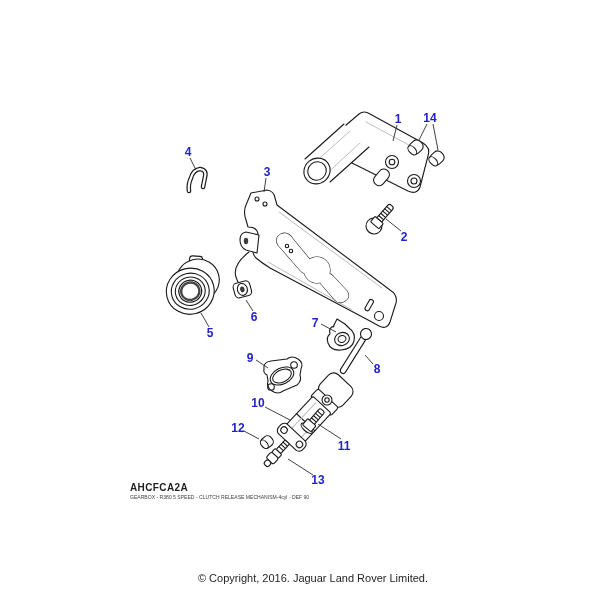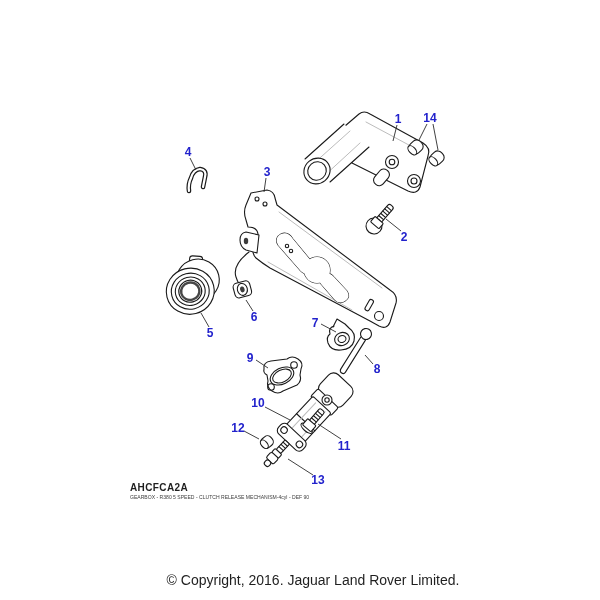--- a/index.html
+++ b/index.html
@@ -13,21 +13,21 @@
   .shade{fill:none;stroke:#bcbcbc;stroke-width:1;stroke-linecap:round;}
   .thick{fill:none;stroke:#1a1a1a;stroke-width:4.6;stroke-linejoin:round;stroke-linecap:round;}
   .thickw{fill:none;stroke:#fff;stroke-width:2.2;stroke-linejoin:round;stroke-linecap:round;}
   .leader{stroke:#2b2b2b;stroke-width:0.9;}
   .callout{font:bold 12px "Liberation Sans",sans-serif;}
   .code{position:absolute;left:130px;top:482px;font-size:10px;font-weight:700;
         letter-spacing:.4px;color:#1f1f1f;}
   .caption{position:absolute;left:130px;top:494px;font-size:6.5px;color:#3d3d3d;
         transform:scale(0.78);transform-origin:left top;white-space:nowrap;}
   .copyright{position:absolute;left:0;right:0;top:572px;text-align:center;
-        padding-left:26px;font-size:14px;color:#1f1f1f;}
+        padding-left:26px;font-size:11px;color:#1f1f1f;}
 </style>
 </head>
 <body>
 
 <div class="page">
 <svg width="600" height="600" viewBox="0 0 600 600">
 
   <g>
     <path class="thick" d="M189,191 Q188,184 191,178 Q193,170 200,169 Q207,170 205,177 L203,187"></path>
     <path class="thickw" d="M189,191 Q188,184 191,178 Q193,170 200,169 Q207,170 205,177 L203,187"></path>

